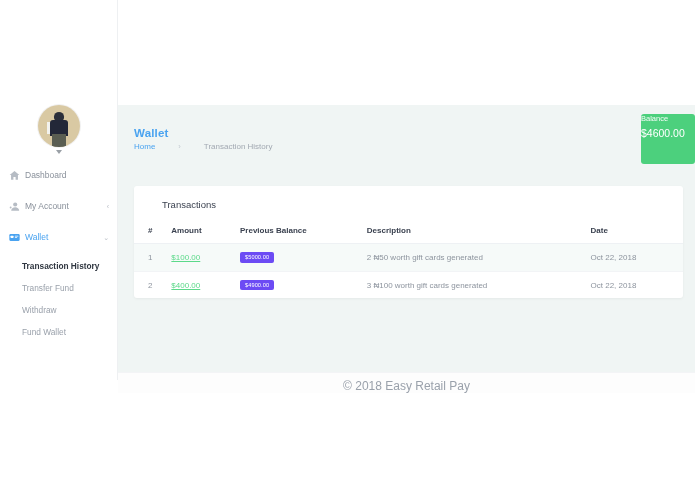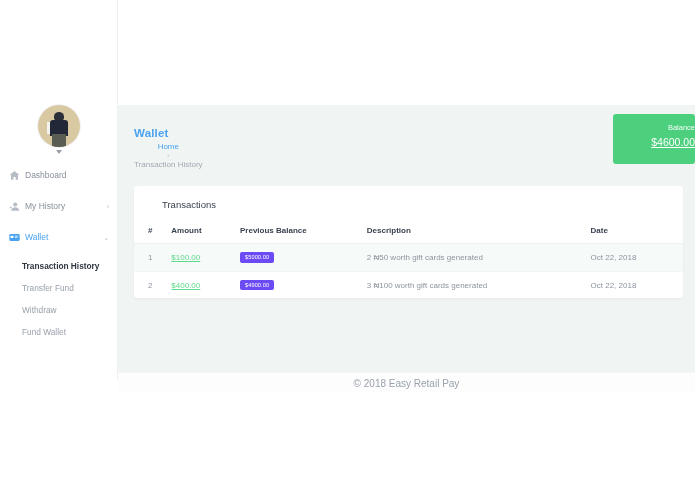--- a/index.html
+++ b/index.html
@@ -170,53 +170,50 @@
     color: #4aa3f0;
     font-weight: bold;
     margin: 0 0 3px 0;
     letter-spacing: .2px;
   }
   .breadcrumb {
     font-size: 8px;
     color: #a2a9b2;
     display: flex;
     align-items: center;
-    gap: 0;
-    flex-direction: column;
+    gap: 23px;
   }
   .breadcrumb a {
     color: #4aa3f0;
     text-decoration: none;
   }
   .breadcrumb .sep {
     color: #c2c8cf;
     font-size: 7.5px;
   }
 
   .balance-card {
     position: absolute;
     right: 0;
     top: 9px;
-    width: 82px;
+    width: 54px;
     height: 50px;
     background: #4cd07d;
     border-radius: 3px;
     color: #ffffff;
-    text-align: right;
+    text-align: left;
     box-sizing: border-box;
-    padding-top: 9px;
   }
   .balance-label {
     font-size: 7.5px;
     opacity: .95;
     margin-bottom: 4px;
   }
   .balance-value {
     font-size: 10.5px;
-    text-decoration: underline;
   }
 
   
   .card {
     position: absolute;
     left: 16px;
     top: 81px;
     width: 549px;
     background: #ffffff;
     border-radius: 3px;
@@ -271,23 +268,23 @@
   
   .footer {
     position: absolute;
     left: 118px;
     top: 372px;
     width: 577px;
     height: 20px;
     background: #fdfdfd;
     border-top: 1px solid #f3f4f6;
     display: flex;
-    align-items: center;
+    align-items: flex-end;
     justify-content: center;
-    font-size: 10px;
+    font-size: 12px;
     color: #9aa1ab;
   }
 </style>
 </head>
 <body>
 
 <div id="app">
 
   <div class="sidebar">
 
@@ -313,21 +310,21 @@
       </div>
 
       <div class="nav-item">
         <span class="ico">
           <svg width="11" height="11" viewBox="0 0 16 16" fill="#b6bcc4">
             <circle cx="9" cy="5" r="3"></circle>
             <path d="M3.2 14c0-3 2.6-5 5.8-5s5.8 2 5.8 5z"></path>
             <circle cx="2.4" cy="9.4" r="1.4"></circle>
           </svg>
         </span>
-        <span>My History</span>
+        <span>My Account</span>
         <span class="chev">‹</span>
       </div>
 
       <div class="nav-item active">
         <span class="ico">
           <svg width="11" height="11" viewBox="0 0 16 16">
             <rect x="0.5" y="3" width="15" height="10" rx="1.6" fill="#4aa3f0"></rect>
             <rect x="2.3" y="5.4" width="4.2" height="3.2" rx="0.6" fill="#ffffff"></rect>
             <rect x="8.4" y="5.6" width="5.3" height="1" rx="0.5" fill="#ffffff"></rect>
             <rect x="8.4" y="7.6" width="3.6" height="1" rx="0.5" fill="#ffffff"></rect>

